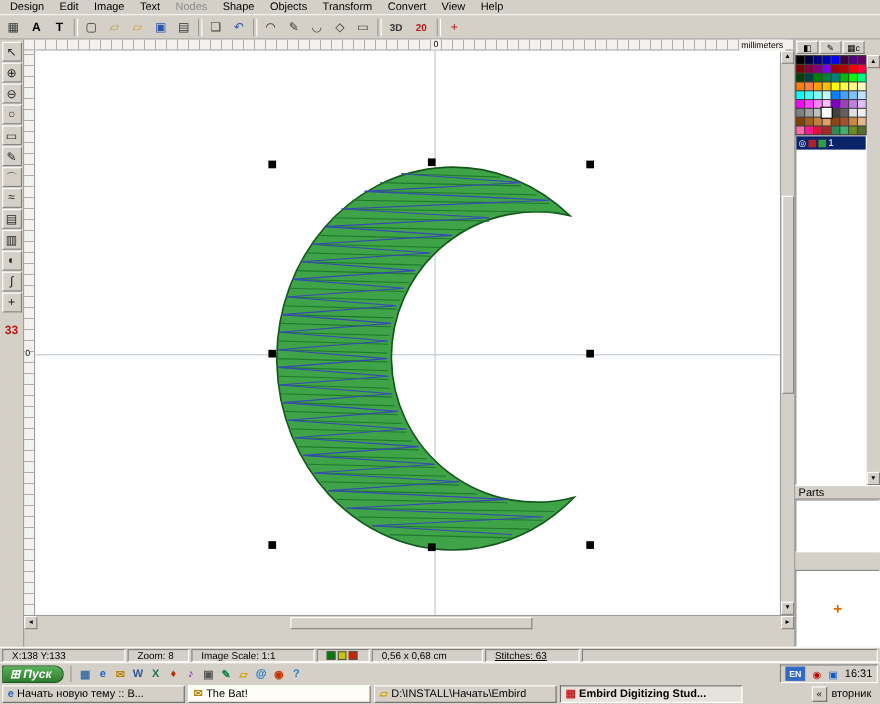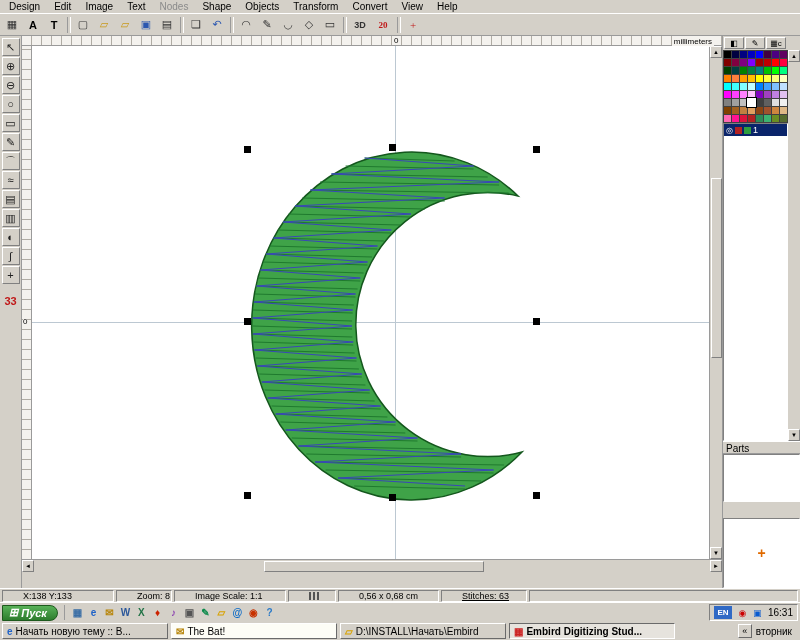--- a/index.html
+++ b/index.html
@@ -23,21 +23,21 @@
   .menu-item { padding:1px 7px; }
   .menu-item.disabled { color:#8b8b8b; }
 
   
   .toolbar { height:22px; display:flex; align-items:center; background:#d4d0c8; padding-left:2px; border-bottom:1px solid #9a9a9a; }
   .tool-btn { width:20px; height:19px; margin-right:1px; display:grid; place-items:center;
     font-size:11px; color:#333; border:1px solid #d4d0c8; }
   .tool-btn.boldblk { font-weight:bold; color:#000; }
   .tool-btn.gold { color:#c89a1e; }
   .tool-btn.blue { color:#2b57b0; }
-  .tool-btn.red { color:#c01818;font-family:Liberation Serif, serif; }
+  .tool-btn.red { color:#c01818; }
   .tool-btn.txt { font-size:9px; font-weight:bold; width:22px; }
   .tool-btn.sep { width:4px; margin:0 2px; border:none; border-left:1px solid #9a9a9a; border-right:1px solid #fff; height:16px; }
 
   
   .main { flex:1; display:flex; min-height:0; }
   .left-tools { width:22px; background:#d4d0c8; border-right:1px solid #9a9a9a; display:flex; flex-direction:column; align-items:center; padding-top:2px; }
   .side-tool { width:18px; height:18px; margin-bottom:1px; display:grid; place-items:center; font-size:11px; color:#222;
     border:1px solid; border-color:#fff #808080 #808080 #fff; background:#d4d0c8; }
   .tool-count { margin-top:10px; color:#c01818; font-weight:bold; font-size:11px; }
 
@@ -79,21 +79,21 @@
   .eye { font-size:8px; }
   .chip { width:7px; height:7px; display:inline-block; }
   .rp-sbar { width:13px; background:#d4d0c8; display:flex; flex-direction:column; align-items:center; font-size:6px; }
   .parts-header { height:13px; background:#d4d0c8; border-top:1px solid #fff; border-bottom:1px solid #9a9a9a; padding:1px 3px; }
   .parts-list { height:48px; background:#fff; border:1px solid; border-color:#808080 #fff #fff #808080; }
   .preview-panel { height:70px; margin-top:auto; background:#fff; border:1px solid; border-color:#808080 #fff #fff #808080; display:grid; place-items:center; }
   .cross { color:#e06a00; font-size:14px; font-weight:bold; }
 
   
   .statusbar { height:14px; display:flex; gap:2px; align-items:center; padding:0 2px; background:#d4d0c8; border-top:1px solid #fff; }
-  .seg { height:12px; display:flex; align-items:center; gap:2px; padding:0 20px; font-size:9px;
+  .seg { height:12px; display:flex; align-items:center; gap:2px; padding:0 8px; font-size:9px;
     border:1px solid; border-color:#808080 #fff #fff #808080; white-space:nowrap; overflow:hidden; }
   .seg.w1{width:112px;} .seg.w2{width:56px;} .seg.w3{width:112px;} .seg.chips{width:48px;}
   .seg.w4{width:101px;} .seg.w5{width:86px;text-decoration:underline;} .seg.fill{flex:1;}
   .schip { width:8px; height:8px; display:inline-block; border:1px solid #555; }
 
   
   .taskbar { height:38px; background:#d4d0c8; border-top:1px solid #fff; display:flex; flex-direction:column; }
   .tb-row { height:19px; display:flex; align-items:center; padding:1px 2px; }
   .start-btn { height:16px; padding:0 10px 0 6px; display:flex; align-items:center; gap:3px; color:#fff;
     font-weight:bold; font-style:italic; font-size:11px; border-radius:0 8px 8px 0;

